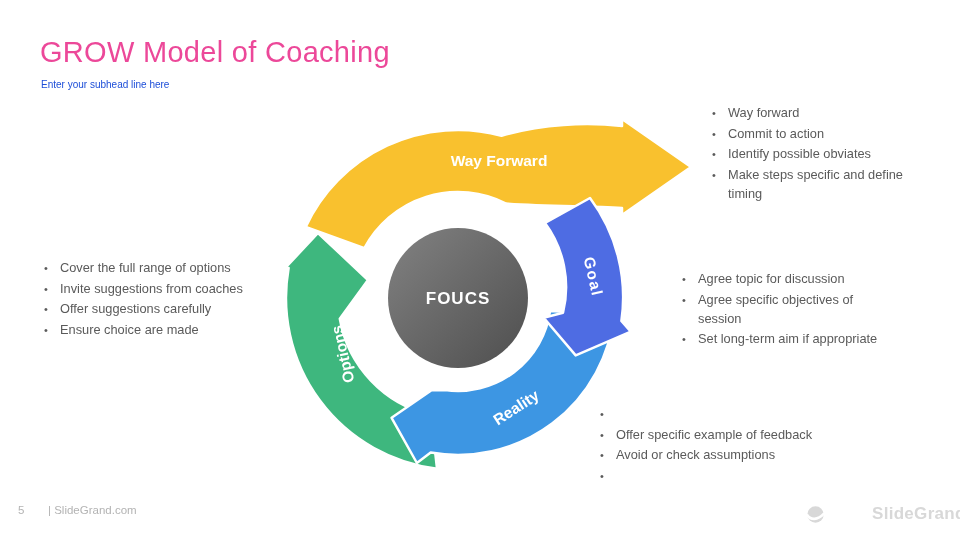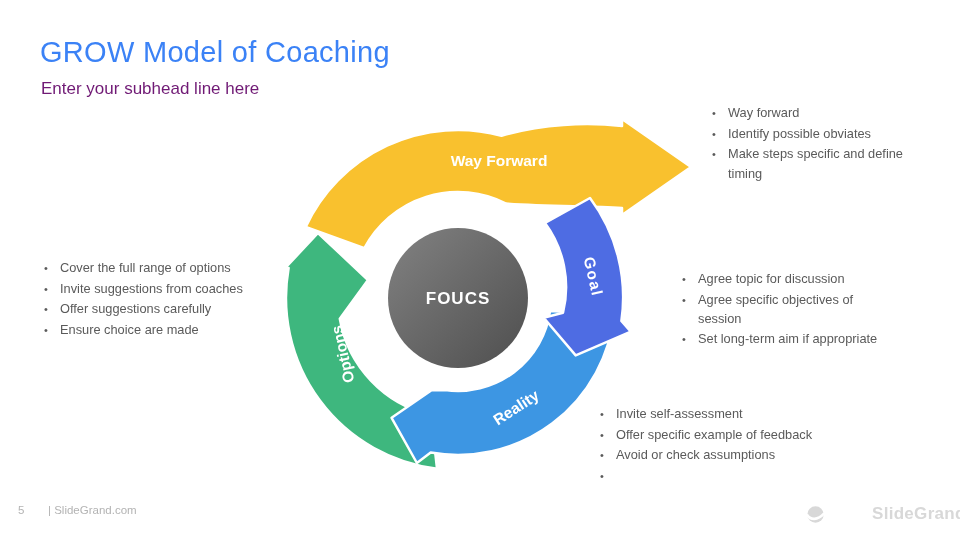--- a/index.html
+++ b/index.html
@@ -1,25 +1,25 @@
 <!DOCTYPE html>
 <html><head>
 <meta charset="utf-8">
 <style>
   html,body{margin:0;padding:0;}
   body{
     width:960px;height:540px;position:relative;overflow:hidden;
     background:#ffffff;font-family:"Liberation Sans", sans-serif;
   }
   .title{
-    position:absolute;left:40px;top:36px;font-size:29px;color:#3b82f6;
+    position:absolute;left:40px;top:36px;font-size:29px;color:#ec4899;
     font-weight:500;letter-spacing:.3px;
   }
   .subtitle{
-    position:absolute;left:41px;top:79px;font-size:17px;color:#701a75;
+    position:absolute;left:41px;top:79px;font-size:10px;color:#1d4ed8;
   }
   .blist{position:absolute;color:#5a5a5a;font-size:12.8px;line-height:19.5px;}
   .blist ul{list-style:none;margin:0;padding:0;}
   .blist li{display:flex;align-items:flex-start;}
   .blist .b{width:18px;flex:0 0 18px;text-align:left;padding-left:2px;box-sizing:border-box;}
   .blist .b::before{content:"\2022";font-size:11px;line-height:19.5px;}
   .diagram{position:absolute;left:270px;top:110px;width:430px;height:380px;}
   .diagram path.arrow{stroke:#ffffff;stroke-width:2.5;stroke-linejoin:round;}
   .diagram text{
     font-family:"Liberation Sans", sans-serif;font-weight:bold;fill:#ffffff;
@@ -74,20 +74,24 @@
 </svg>
 
 <div class="blist" style="left:710px;top:103px;width:212px;">
   <ul>
     <li>
         <span class="b"></span>
         <span>Way forward</span>
       </li>
     <li>
         <span class="b"></span>
+        <span>Commit to action</span>
+      </li>
+    <li>
+        <span class="b"></span>
         <span>Identify possible obviates</span>
       </li>
     <li>
         <span class="b"></span>
         <span>Make steps specific and define timing</span>
       </li>
   </ul>
 </div>
 
 <div class="blist" style="left:680px;top:269px;width:218px;">
@@ -104,21 +108,20 @@
         <span class="b"></span>
         <span>Set long-term aim if appropriate</span>
       </li>
   </ul>
 </div>
 
 <div class="blist" style="left:598px;top:404px;width:245px;">
   <ul>
     <li>
         <span class="b"></span>
-        <span>Invite self-assessment</span>
       </li>
     <li>
         <span class="b"></span>
         <span>Offer specific example of feedback</span>
       </li>
     <li>
         <span class="b"></span>
         <span>Avoid or check assumptions</span>
       </li>
     <li>

